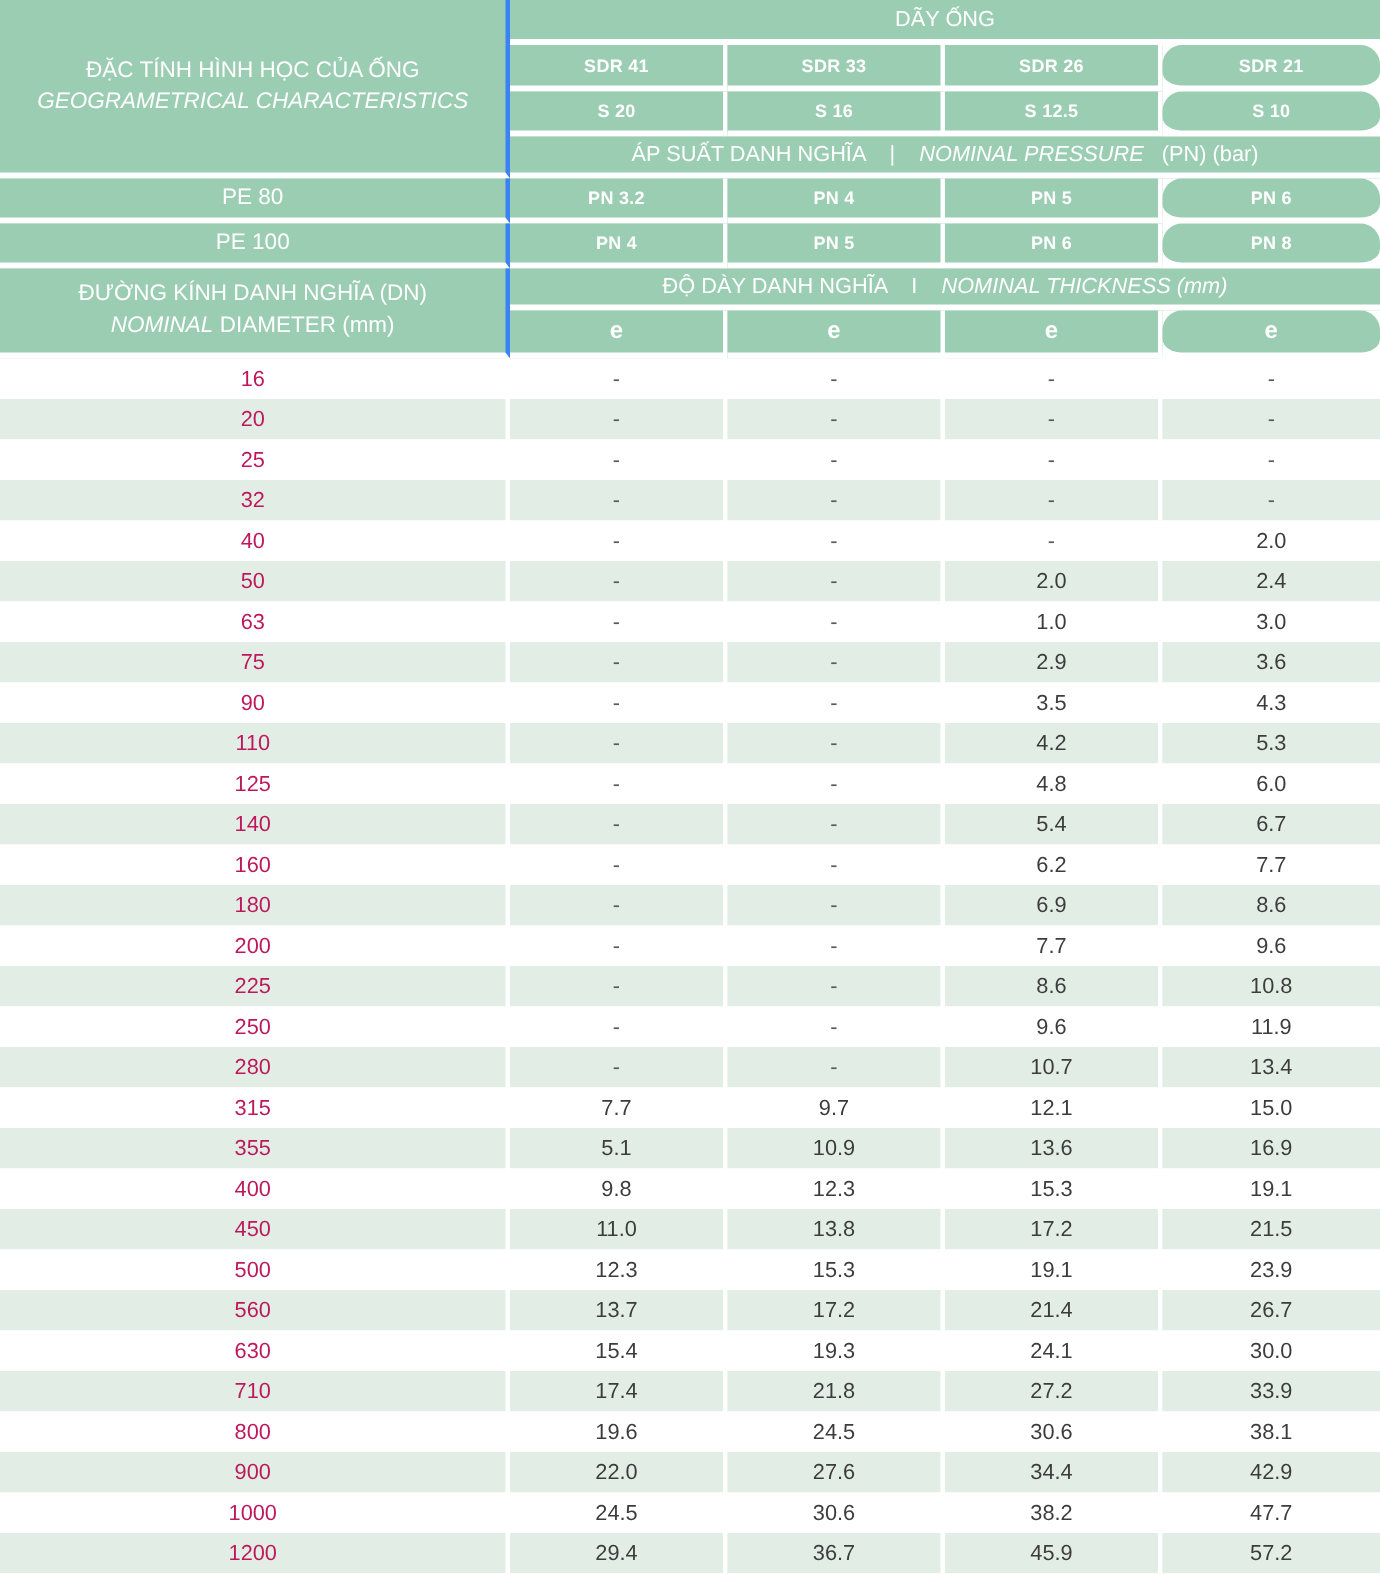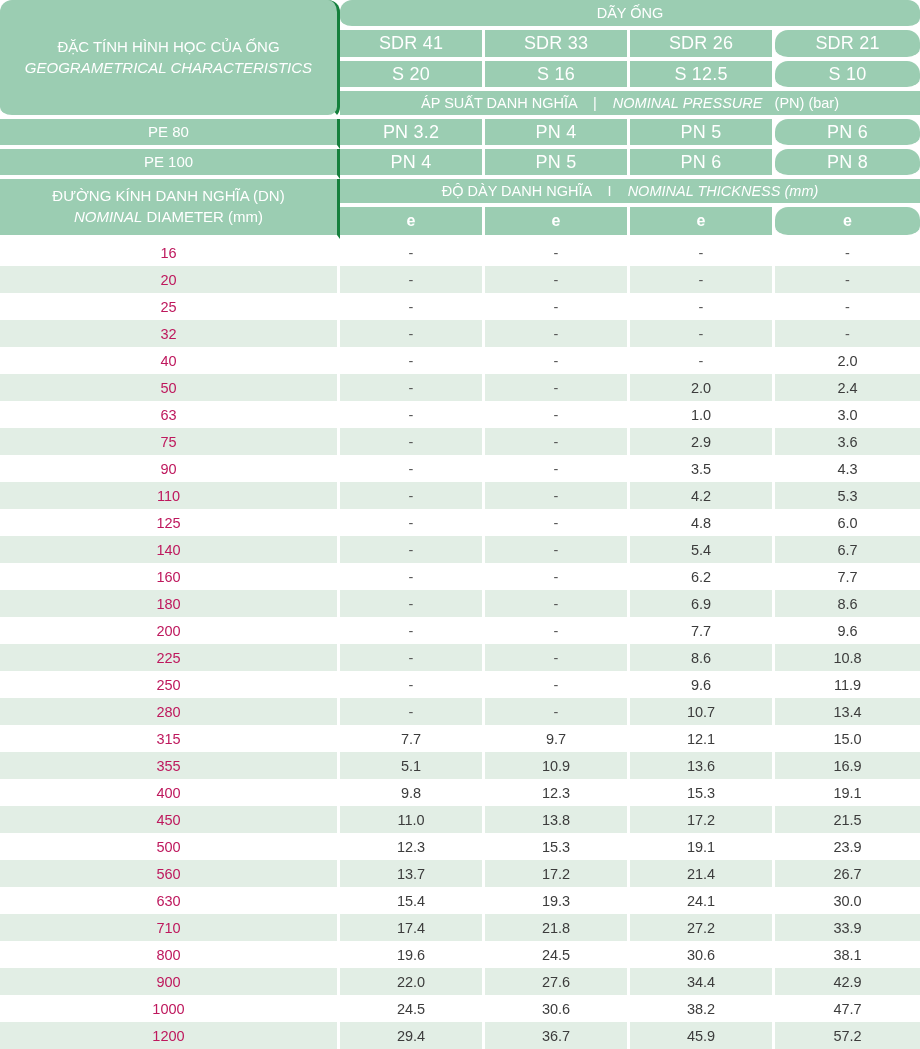--- a/index.html
+++ b/index.html
@@ -33,36 +33,36 @@
   
   col.c-dn  { width: 340px; }
   col.c-val { width: 145px; }
 
   
   .hd {
     background: #9bcdb2;
     color: #ffffff;
     text-align: center;
     vertical-align: middle;
-    font-size: 18px;
-    font-weight: 400;
+    font-size: 12px;
+    font-weight: 700;
     letter-spacing: .2px;
     border-bottom: 4px solid #ffffff;
     border-right: 3px solid #ffffff;
     padding: 0;
     white-space: nowrap;
   }
   .hd.last { border-right: none; border-radius: 13px; }
 
   .hd-left {
     background: #9bcdb2;
     color: #ffffff;
     text-align: center;
     vertical-align: middle;
-    border-right: 3px solid #15803d;
+    border-right: 3px solid #3b82f6;
     border-bottom: 4px solid #ffffff;
     padding: 0 10px;
     line-height: 1.38;
     font-size: 15px;
   }
 
   .ital { font-style: italic; }
   .two-line { display: block; }
 
   .hd-span {
@@ -75,21 +75,21 @@
     padding: 0;
     white-space: nowrap;
   }
 
   .e-glyph {
     font-weight: 700;
     font-size: 16px;
   }
 
   
-  tr.r-title   td { height: 26px; border-radius: 12px; }
+  tr.r-title   td { height: 26px; }
   tr.r-sdr     td { height: 27px; }
   tr.r-s       td { height: 26px; }
   tr.r-press   td { height: 24px; }
   tr.r-pe80    td { height: 26px; }
   tr.r-pe100   td { height: 26px; }
   tr.r-thick   td { height: 24px; }
   tr.r-e       td { height: 28px; }
 
   
   tbody td {

